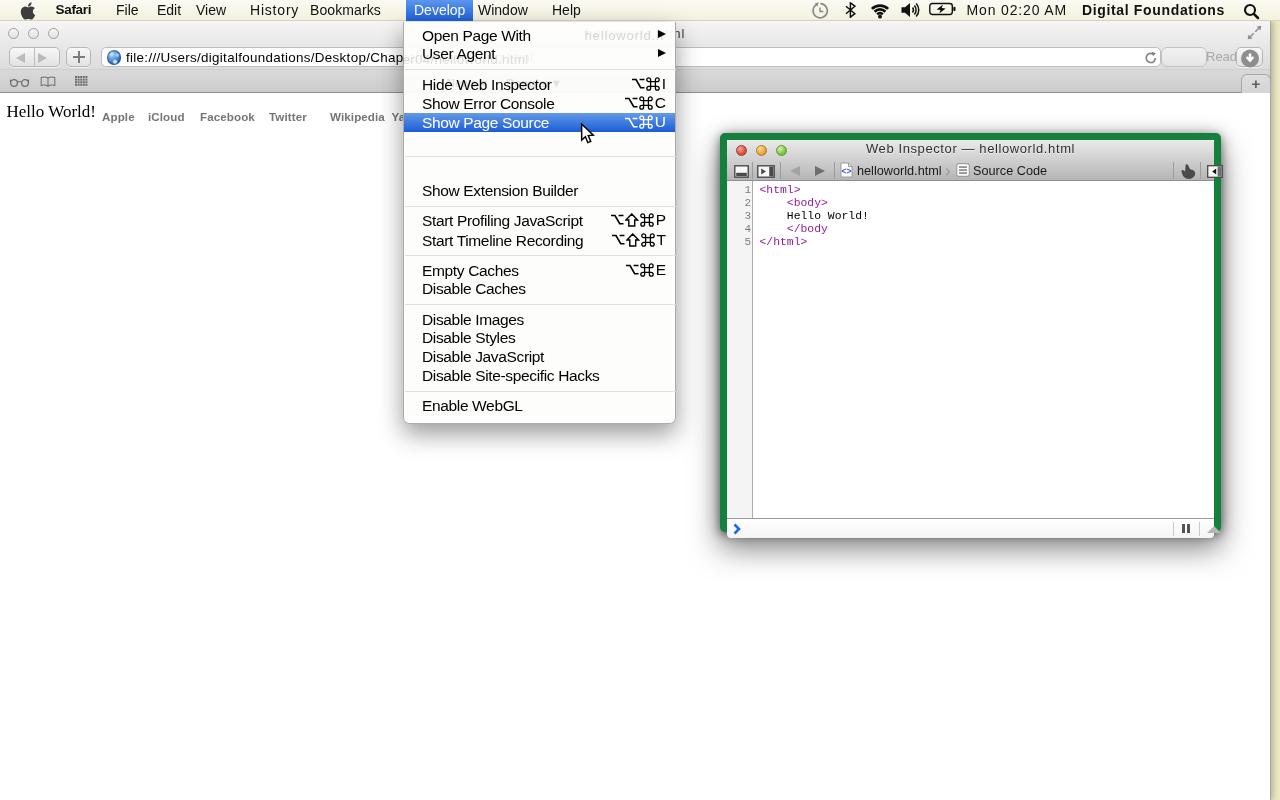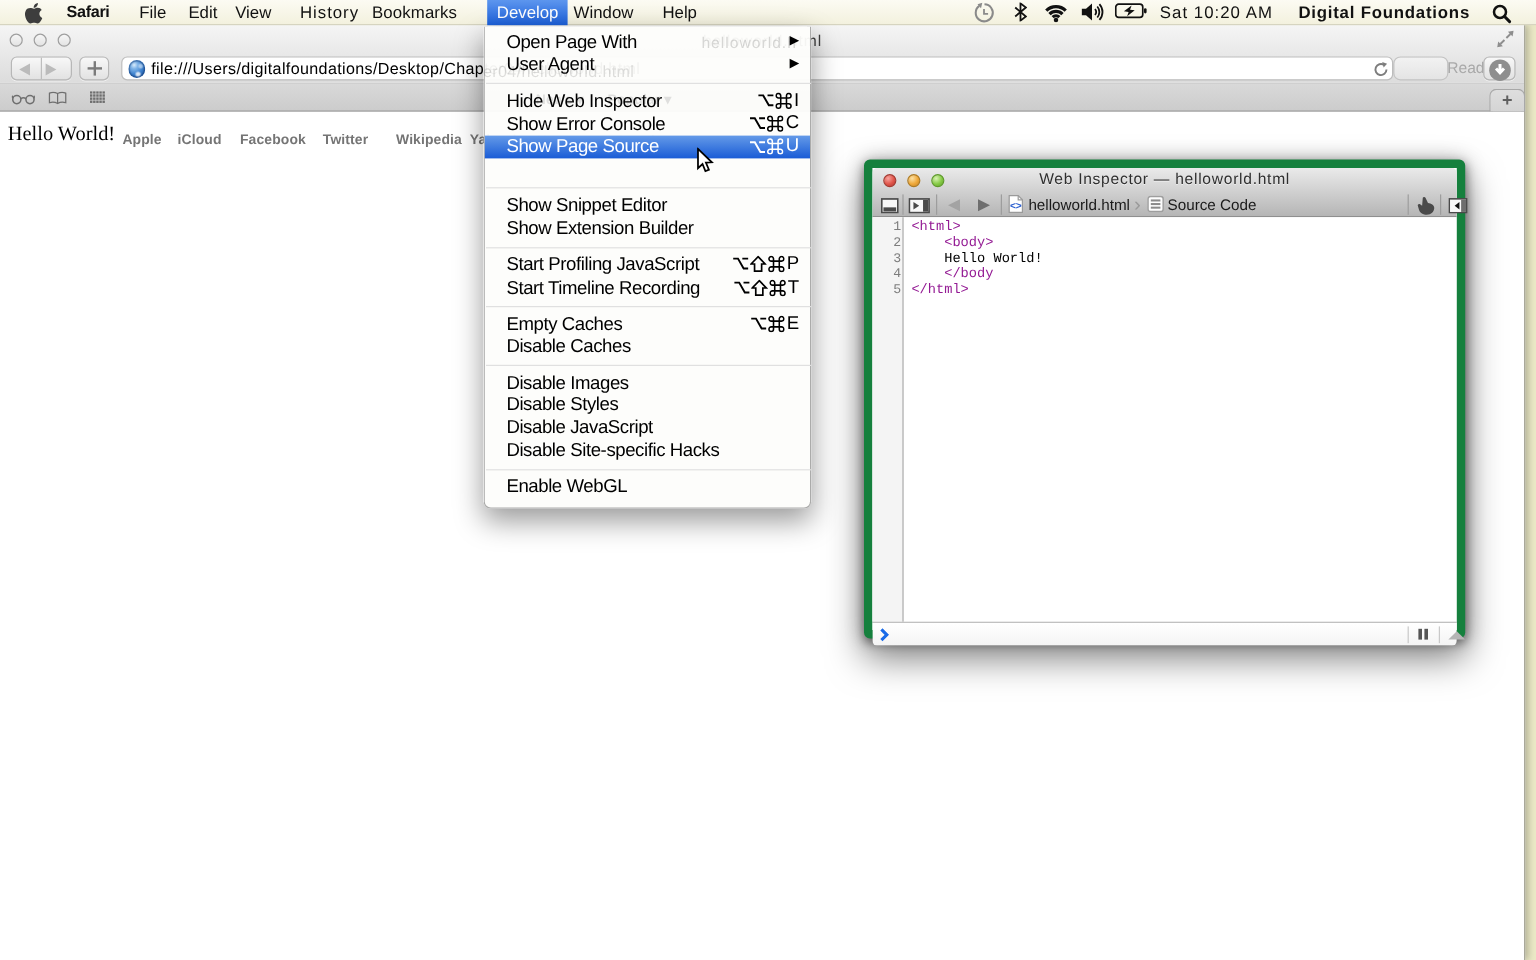--- a/index.html
+++ b/index.html
@@ -300,21 +300,21 @@
         <path d="M11.5 5.5 A4 4 0 0 1 11.5 10.5 M13.4 3.4 A7 7 0 0 1 13.4 12.6 M15.2 1.4 A9.8 9.8 0 0 1 15.2 14.6" fill="none" stroke="#111" stroke-width="1.5"></path>
       </svg>
     </div>
   <div id="batt-ic" class="abs mico" style="left:929px">
       <svg width="27" height="14" viewBox="0 0 27 14">
         <rect x="0.8" y="1.5" width="22.5" height="11" rx="2.4" fill="none" stroke="#111" stroke-width="1.4"></rect>
         <rect x="24.3" y="4.8" width="2.2" height="4.4" rx="1.1" fill="#111"></rect>
         <path d="M14 2.6 L7.6 7.4 L11.5 7.9 L10.3 11.5 L16.6 6.6 L12.7 6.1 Z" fill="#111"></path>
       </svg>
     </div>
-  <span class="mtxt abs" style="left:966.5px;letter-spacing:0.85px">Sat 10:20 AM</span>
+  <span class="mtxt abs" style="left:966.5px;letter-spacing:0.85px">Mon 02:20 AM</span>
   <span class="mtxt abs" style="left:1082px;font-weight:bold;letter-spacing:0.65px">Digital Foundations</span>
   <div id="spot-ic" class="abs" style="left:1243px;top:3px">
       <svg width="17" height="17" viewBox="0 0 17 17">
         <circle cx="7" cy="7" r="5" fill="none" stroke="#111" stroke-width="2.1"></circle>
         <line x1="10.8" y1="10.8" x2="15" y2="15" stroke="#111" stroke-width="2.5" stroke-linecap="round"></line>
       </svg>
     </div>
 </div>
 
 <div id="menu" class="abs">
@@ -360,23 +360,20 @@
         <svg width="14" height="13" viewBox="0 0 14 13">
           <path d="M1 2.5 H5 L9.7 10.7 H13.5 M8.6 2.5 H13.5" fill="none" stroke-width="1.6"></path>
         </svg>
         <svg width="14" height="14" viewBox="0 0 14 14">
           <path d="M4.6 4.6 H9.4 V9.4 H4.6 Z M4.6 4.6 V2.7 A1.9 1.9 0 1 0 2.7 4.6 H4.6 M9.4 4.6 H11.3 A1.9 1.9 0 1 0 9.4 2.7 V4.6 M9.4 9.4 V11.3 A1.9 1.9 0 1 0 11.3 9.4 H9.4 M4.6 9.4 H2.7 A1.9 1.9 0 1 0 4.6 11.3 V9.4" fill="none" stroke-width="1.3"></path>
         </svg>
         <span class="k">U</span>
       </span>
     </div>
   <div class="msep" style="top:133.8px"></div>
-  <div class="mi" style="top:139.8px">
-      <span class="lbl">Show Snippet Editor</span>
-    </div>
   <div class="mi" style="top:158.6px">
       <span class="lbl">Show Extension Builder</span>
     </div>
   <div class="msep" style="top:183.8px"></div>
   <div class="mi" style="top:188.1px">
       <span class="lbl">Start Profiling JavaScript</span>
       <span class="sc">
         <svg width="14" height="13" viewBox="0 0 14 13">
           <path d="M1 2.5 H5 L9.7 10.7 H13.5 M8.6 2.5 H13.5" fill="none" stroke-width="1.6"></path>
         </svg>

